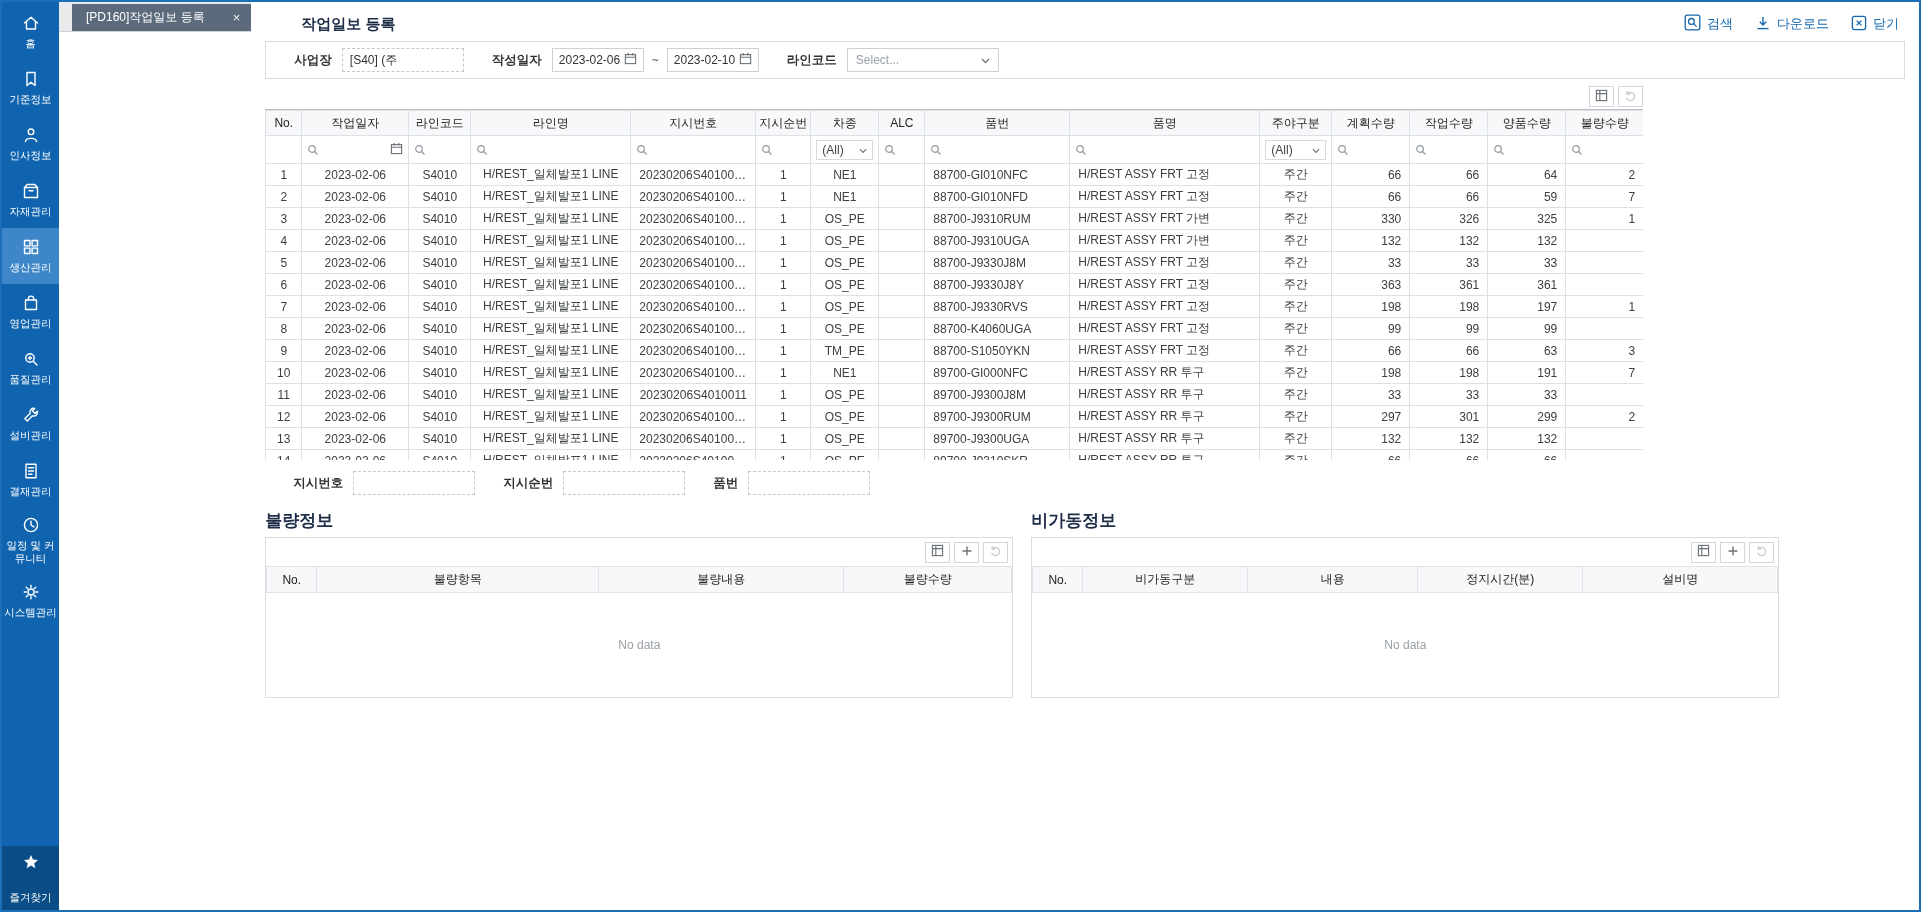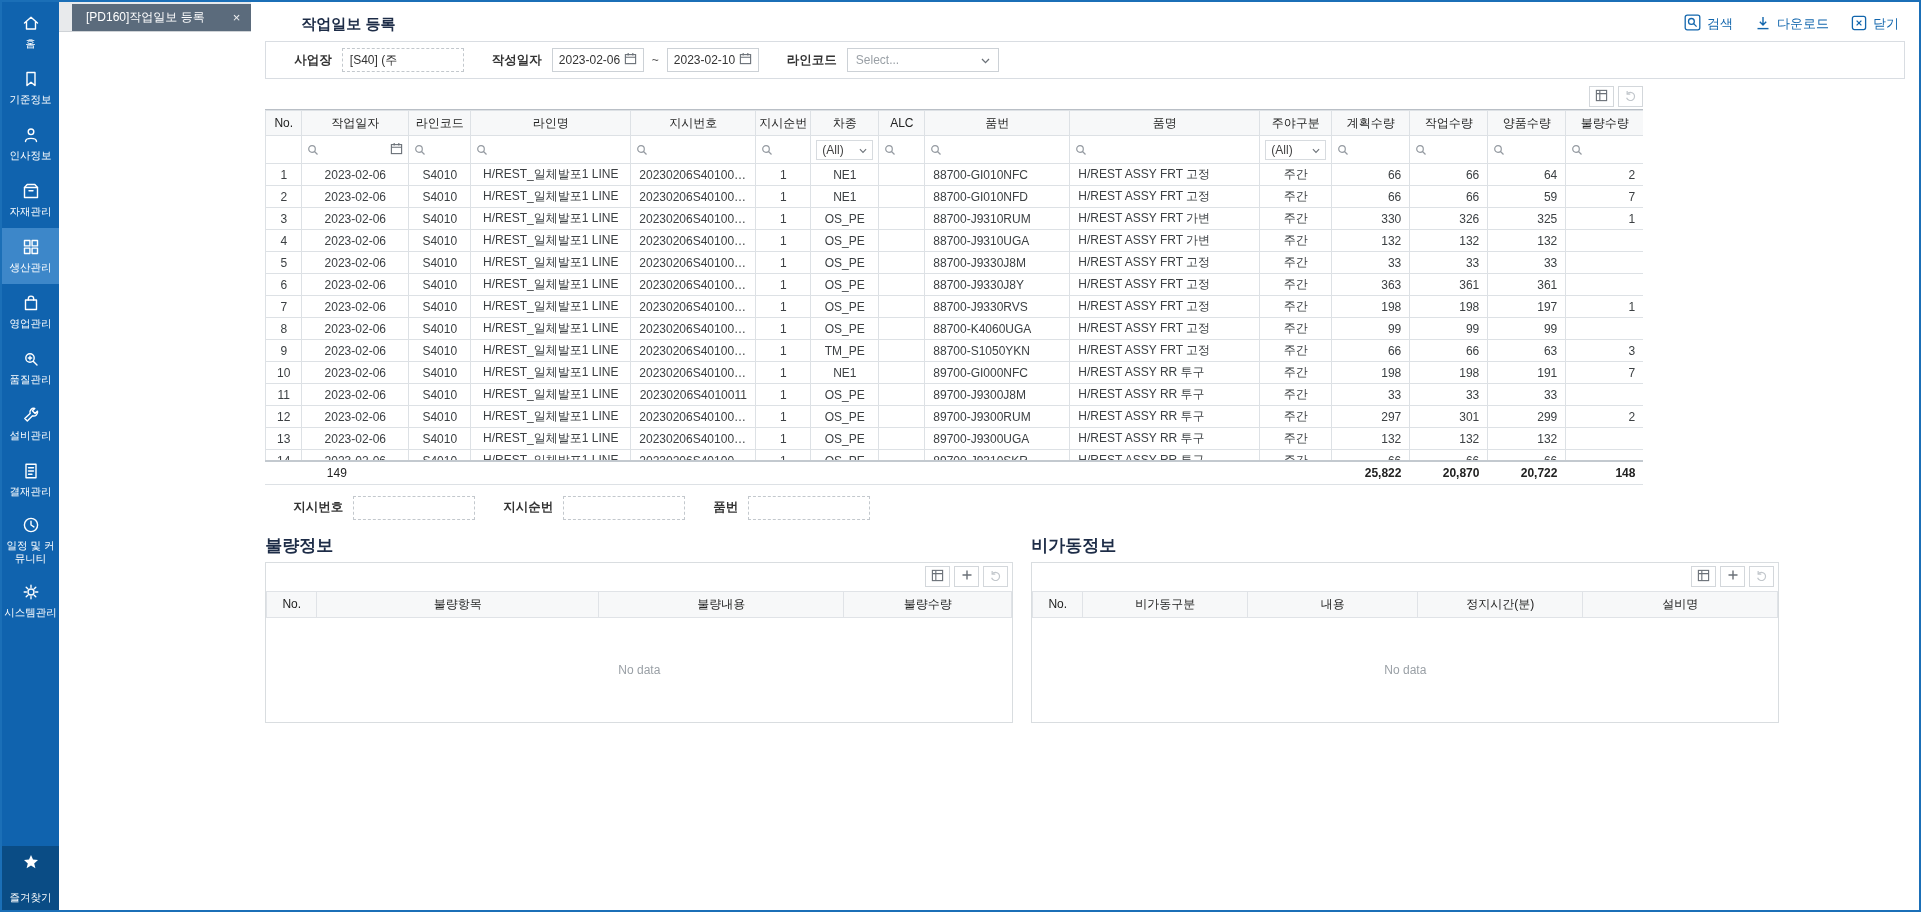--- a/index.html
+++ b/index.html
@@ -693,49 +693,20 @@
                 <td class="a-c">주간</td>
                 <td class="a-r">66</td>
                 <td class="a-r">66</td>
                 <td class="a-r">66</td>
                 <td class="a-r"></td>
               </tr>
             </tbody>
         </table>
       </div>
 
-      <table class="summary">
-        <colgroup>
-            <col style="width: 36px;">
-            <col style="width: 107px;">
-            <col style="width: 62px;">
-            <col style="width: 160px;">
-            <col style="width: 125px;">
-            <col style="width: 55px;">
-            <col style="width: 68px;">
-            <col style="width: 46px;">
-            <col style="width: 145px;">
-            <col style="width: 190px;">
-            <col style="width: 72px;">
-            <col style="width: 78px;">
-            <col style="width: 78px;">
-            <col style="width: 78px;">
-            <col style="width: 78px;">
-          </colgroup>
-        <tbody>
-            <tr>
-          <td colspan="2" class="a-c">149</td>
-          <td colspan="9"></td>
-          <td class="a-r tot">25,822</td>
-          <td class="a-r tot">20,870</td>
-          <td class="a-r tot">20,722</td>
-          <td class="a-r tot">148</td>
-        </tr>
-      </tbody>
-        </table>
 
       <div class="detail-inputs">
         <span class="f-label">지시번호</span>
         <input class="inp-dashed" style="">
         <span class="gap28"></span>
         <span class="f-label">지시순번</span>
         <input class="inp-dashed" style="">
         <span class="gap28"></span>
         <span class="f-label">품번</span>
         <input class="inp-dashed" style="">

